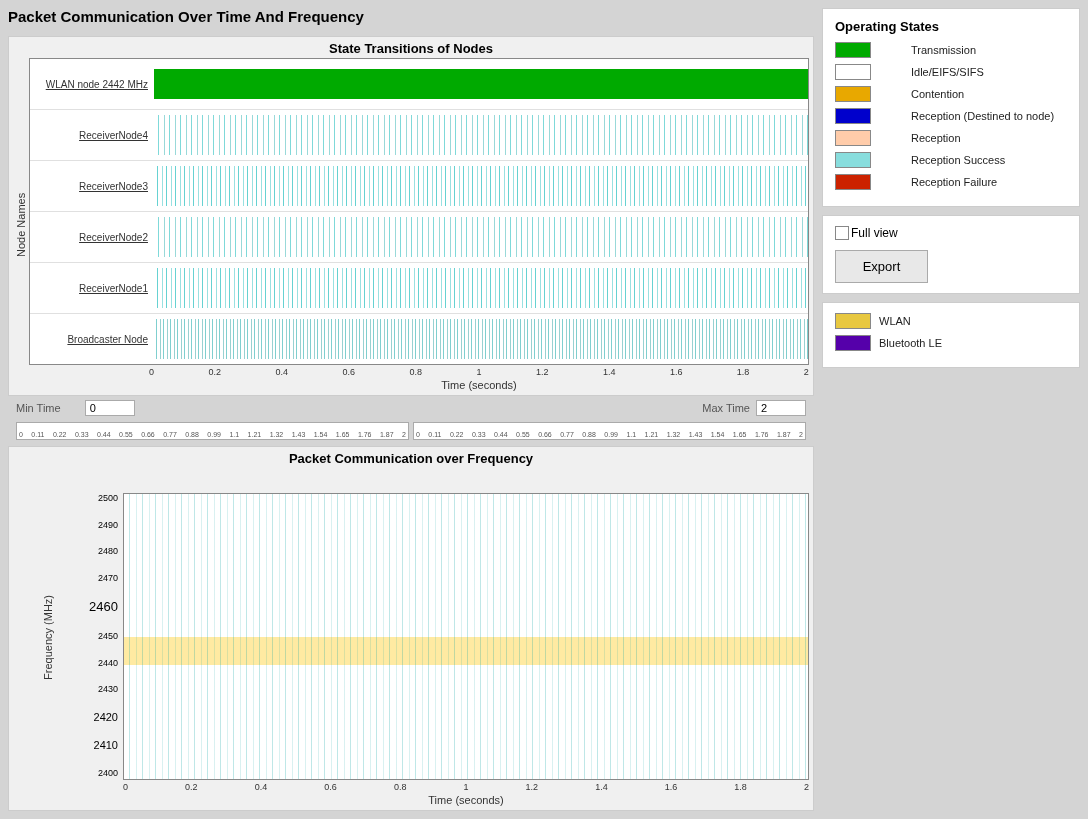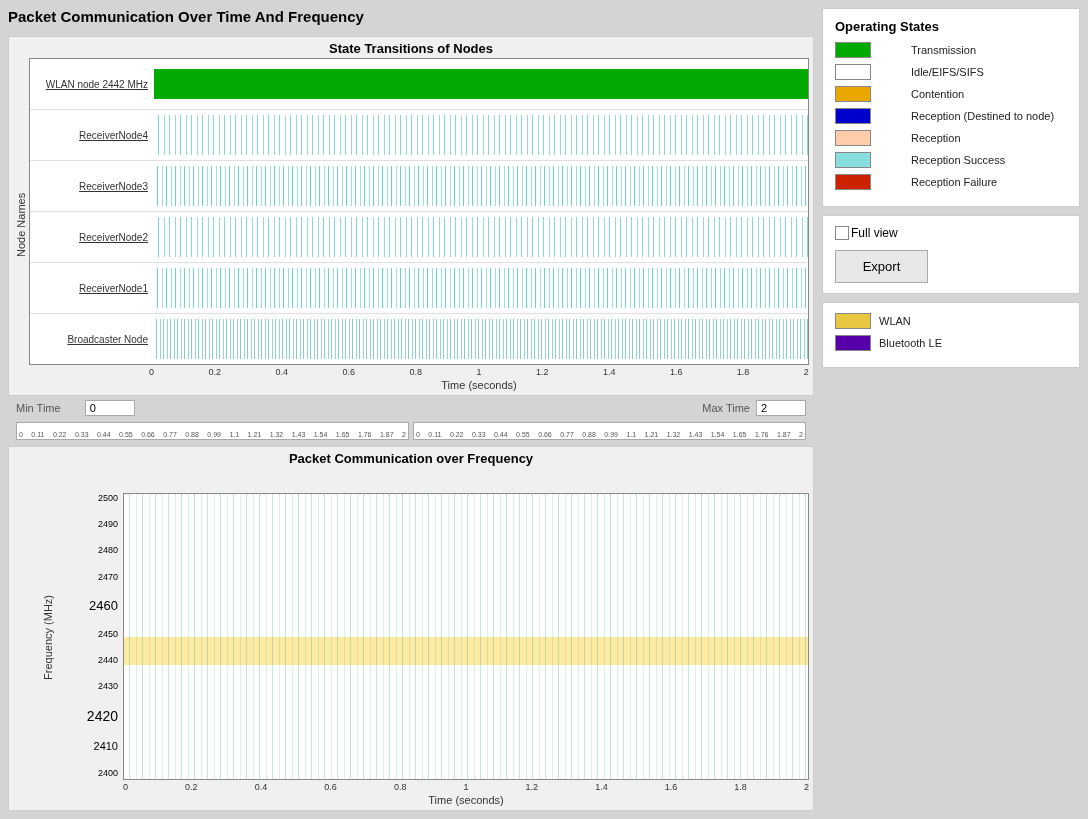--- a/index.html
+++ b/index.html
@@ -491,21 +491,21 @@
 
           <div style="position:absolute;left:0;top:0;bottom:0;width:38px;display:flex;flex-direction:column;justify-content:space-between;align-items:flex-end;padding-right:3px;padding-bottom:2px;">
             <span style="font-size:9px;">2500</span>
             <span style="font-size:9px;">2490</span>
             <span style="font-size:9px;">2480</span>
             <span style="font-size:9px;">2470</span>
             <span style="font-size:13px;">2460</span>
             <span style="font-size:9px;">2450</span>
             <span style="font-size:9px;">2440</span>
             <span style="font-size:9px;">2430</span>
-            <span style="font-size:14px;">2420</span>
+            <span style="font-size:11px;">2420</span>
             <span style="font-size:11px;">2410</span>
             <span style="font-size:9px;">2400</span>
           </div>
 
           <div style="position:absolute;left:40px;right:0;top:0;bottom:0;border:1px solid #888;background:white;overflow:hidden;">
 
             <div class="wlan-band" style="bottom:40%;top:50%;"></div>
 
             <div style="position:absolute;left:0;right:0;top:0;bottom:0;background:repeating-linear-gradient(to right, transparent 0px, transparent 5px, rgba(0,160,160,0.25) 5px, rgba(0,160,160,0.25) 6px, transparent 6px, transparent 12px, rgba(0,160,160,0.15) 12px, rgba(0,160,160,0.15) 13px);"></div>
           </div>

